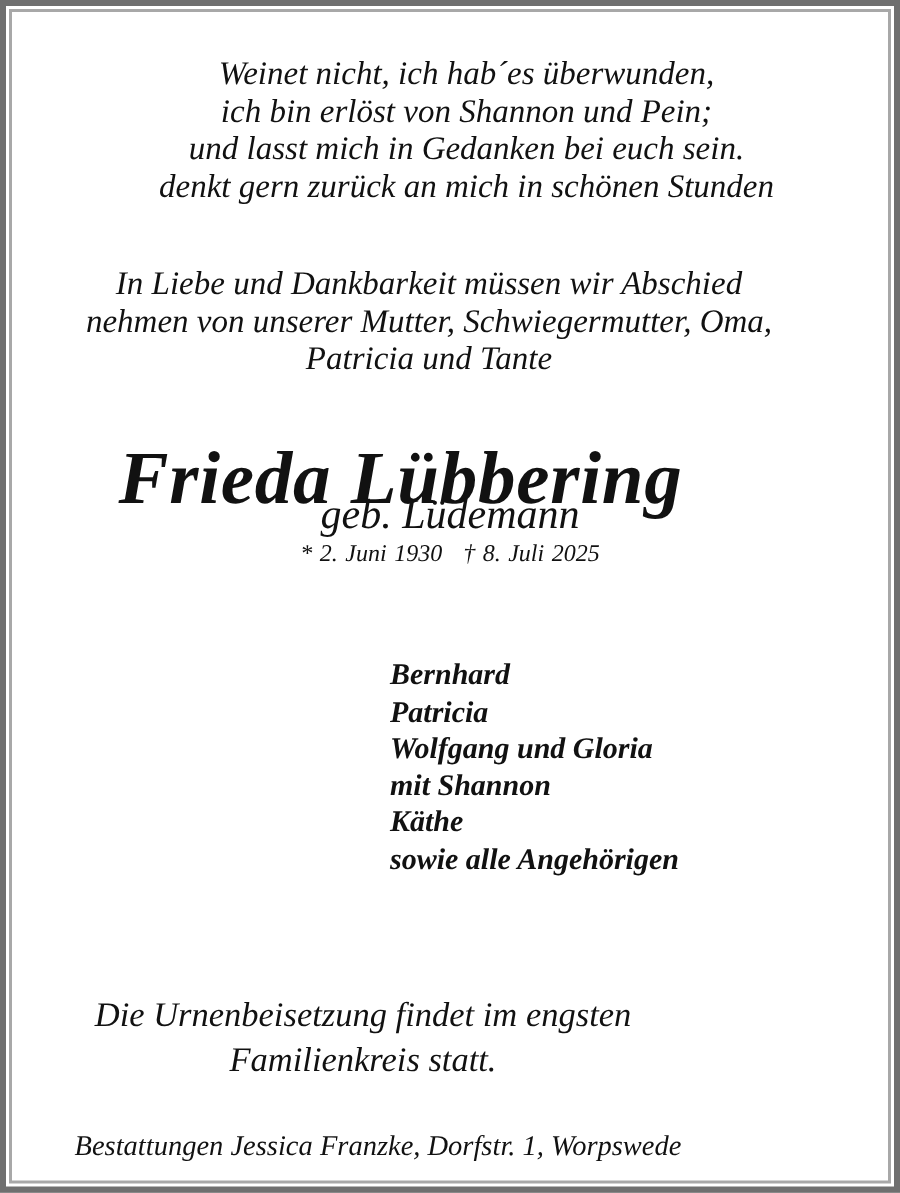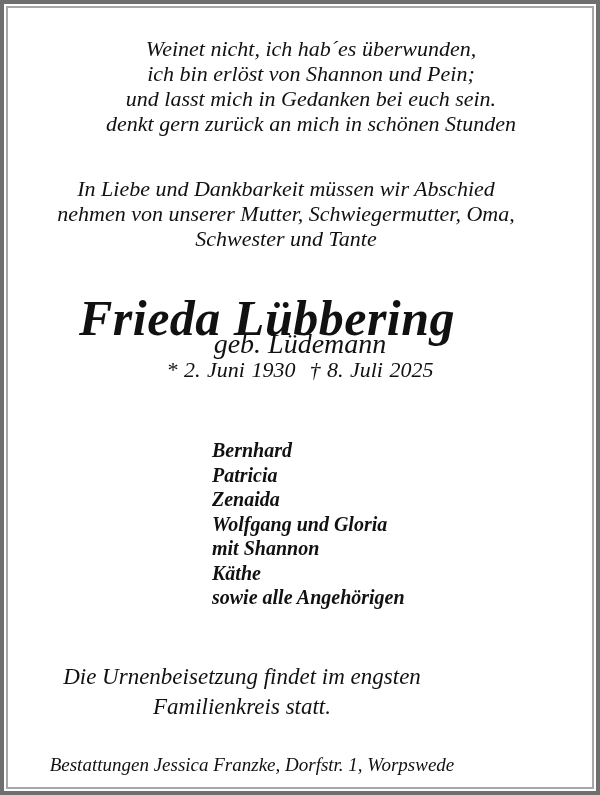--- a/index.html
+++ b/index.html
@@ -5,24 +5,24 @@
     html, body { margin: 0; padding: 0; background: #6f6f6f; }
     body { width: 600px; height: 795px; position: relative; overflow: hidden; font-family: "Liberation Serif", serif; color: #111; }
     .frame-outer { position: absolute; left: 0; top: 0; width: 600px; height: 795px; background: #6f6f6f; box-sizing: border-box; }
     .frame-white { position: absolute; left: 4px; top: 4px; right: 4px; bottom: 4px; background: #ffffff; }
     .frame-inner { position: absolute; left: 6px; top: 6px; right: 6px; bottom: 6px; border: 2px solid #a8a8a8; background: #ffffff; box-sizing: border-box; }
     .content { position: absolute; left: 0; top: 0; width: 600px; height: 795px; text-align: center; }
     .poem { position: absolute; top: 36px; left: 0; width: 600px; font-size: 22px; line-height: 25px; font-style: italic; padding-left: 11px; }
     .intro { position: absolute; top: 176px; left: 0; width: 572px; font-size: 22px; line-height: 25px; font-style: italic; }
     .name { position: absolute; top: 290px; left: 0; width: 534px; font-size: 50px; line-height: 56px; font-weight: bold; font-style: italic; letter-spacing: 0.5px; }
     .maiden { position: absolute; top: 331px; left: 0; width: 600px; font-size: 28px; line-height: 26px; font-style: italic; }
-    .dates { position: absolute; top: 357px; left: 0; width: 600px; font-size: 22px; line-height: 26px; font-style: italic; word-spacing: 1px; }
+    .dates { position: absolute; top: 357px; left: 0; width: 600px; font-size: 16px; line-height: 26px; font-style: italic; word-spacing: 1px; }
     .dates .gap { display: inline-block; width: 14px; }
     .family { position: absolute; top: 438px; left: 212px; text-align: left; font-size: 20px; line-height: 24.5px; font-weight: bold; font-style: italic; }
-    .family div { white-space: nowrap; }
+    .family div { white-space: nowrap; margin-left: 48px; }
     .burial { position: absolute; top: 662px; left: 0; width: 484px; font-size: 23px; line-height: 30px; font-style: italic; }
     .footer { position: absolute; top: 753px; left: 0; width: 504px; font-size: 19px; line-height: 24px; font-style: italic; }
     .line { display: block; white-space: nowrap; }
   </style>
 </head>
 <body>
 
 <div class="frame-outer"></div>
 <div class="frame-white"></div>
 <div class="frame-inner"></div>
@@ -32,35 +32,34 @@
   <div class="poem">
     <span class="line">Weinet nicht, ich hab´es überwunden,</span>
     <span class="line">ich bin erlöst von Shannon und Pein;</span>
     <span class="line">und lasst mich in Gedanken bei euch sein.</span>
     <span class="line">denkt gern zurück an mich in schönen Stunden</span>
   </div>
 
   <div class="intro">
     <span class="line">In Liebe und Dankbarkeit müssen wir Abschied</span>
     <span class="line">nehmen von unserer Mutter, Schwiegermutter, Oma,</span>
-    <span class="line">Schwester und Tante</span>
+    <span class="line">Patricia und Tante</span>
   </div>
 
   <div class="name">Frieda Lübbering</div>
 
   <div class="maiden">geb. Lüdemann</div>
 
   <div class="dates">
     <span>* 2. Juni 1930</span><span class="gap"></span><span>† 8. Juli 2025</span>
   </div>
 
   <div class="family">
     <div>Bernhard</div>
     <div>Patricia</div>
-    <div>Zenaida</div>
     <div>Wolfgang und Gloria</div>
     <div>mit Shannon</div>
     <div>Käthe</div>
     <div>sowie alle Angehörigen</div>
   </div>
 
   <div class="burial">
     <span class="line">Die Urnenbeisetzung findet im engsten</span>
     <span class="line">Familienkreis statt.</span>
   </div>

